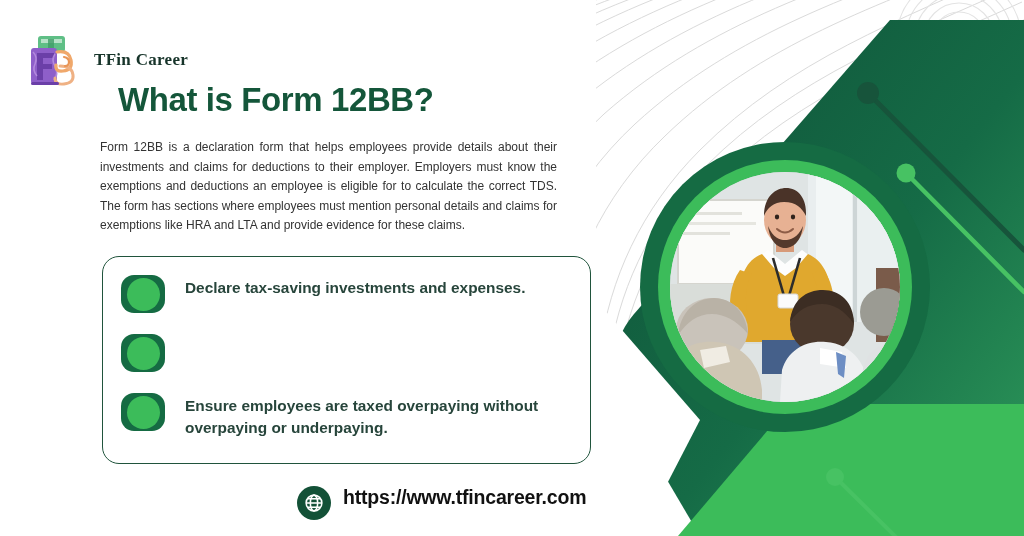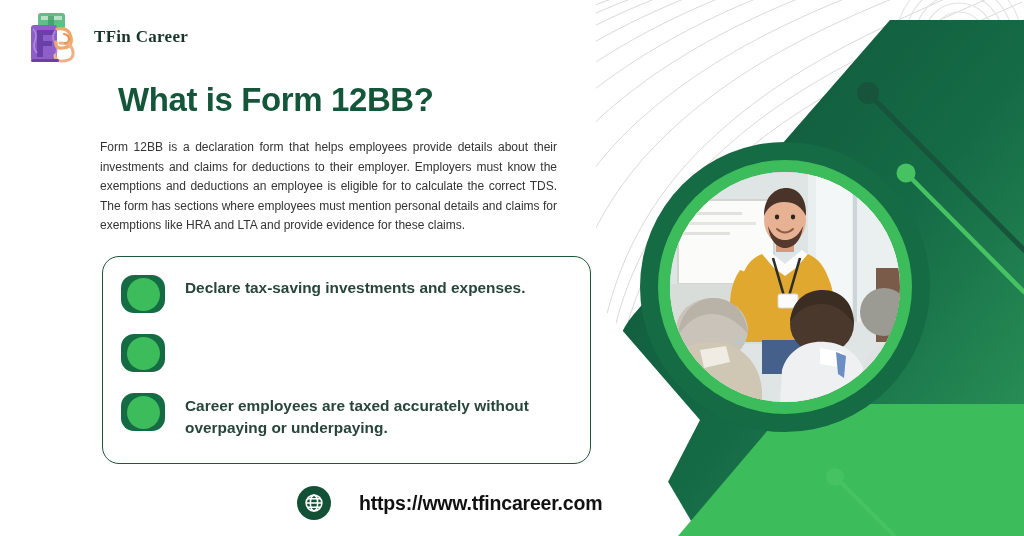--- a/index.html
+++ b/index.html
@@ -52,21 +52,21 @@
     border-radius: 50%;
     overflow: hidden;
     background: #cfd6d8;
   }
   .photo-inner { position: absolute; inset: 0; }
 
   
   .logo-wrap {
     position: absolute;
     left: 24px;
-    top: 9px;
+    top: 32px;
     display: flex;
     align-items: center;
     gap: 8px;
   }
   .logo-mark { width: 62px; height: 56px; display: block; }
   .logo-text {
     font-family: "Liberation Serif", serif;
     font-size: 17px;
     font-weight: 700;
     color: #17342a;
@@ -143,22 +143,21 @@
     color: #27453B;
     padding-top: 4px;
   }
 
   
   .url-wrap {
     position: absolute;
     left: 297px;
     top: 486px;
     display: flex;
-    align-items: center;
-    gap: 28px;
+    gap: 12px;
   }
   .globe-badge {
     width: 34px;
     height: 34px;
     border-radius: 50%;
     background: #135137;
     display: flex;
     align-items: center;
     justify-content: center;
   }
@@ -369,21 +368,21 @@
     <div class="bullet-row">
       <span class="bullet-marker">
         <span class="bullet-dot"></span>
       </span>
     </div>
 
     <div class="bullet-row">
       <span class="bullet-marker">
         <span class="bullet-dot"></span>
       </span>
-      <span class="bullet-text">Career employees are taxed accurately without overpaying or underpaying.</span>
+      <span class="bullet-text">Ensure employees are taxed overpaying without overpaying or underpaying.</span>
     </div>
 
   </div>
 
   <div class="url-wrap">
     <span class="globe-badge">
       <svg width="22" height="22" viewBox="0 0 24 24" fill="none" stroke="#ffffff" stroke-width="1.7">
         <circle cx="12" cy="12" r="8.6"></circle>
         <ellipse cx="12" cy="12" rx="4" ry="8.6"></ellipse>
         <line x1="3.4" y1="12" x2="20.6" y2="12"></line>

